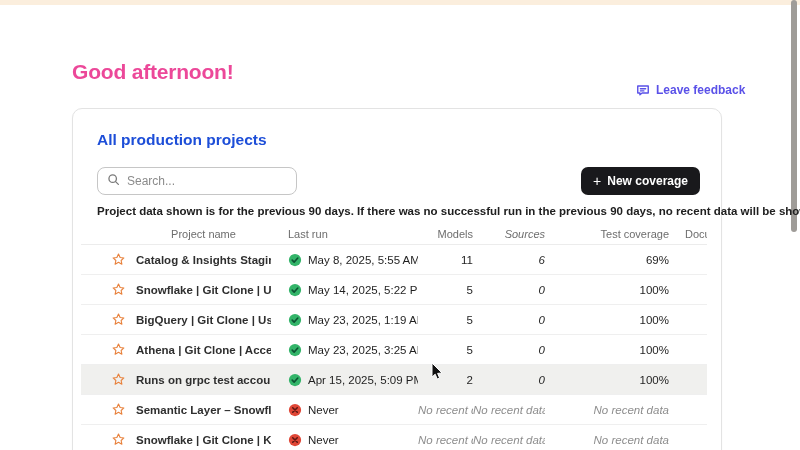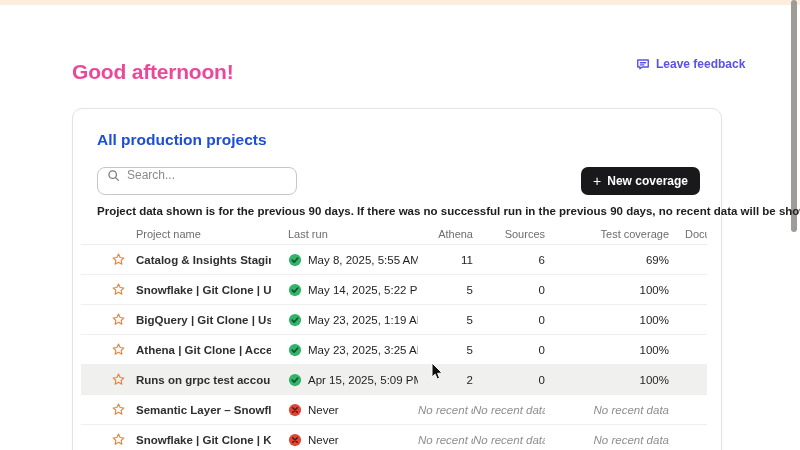--- a/index.html
+++ b/index.html
@@ -4,46 +4,46 @@
 <style>
   * { margin:0; padding:0; box-sizing:border-box; }
   html,body { width:800px; height:450px; overflow:hidden; }
   body { font-family:"Liberation Sans", sans-serif; background:#fff; color:#1f1f1f; position:relative; }
 
   .top-band { position:absolute; left:0; top:0; width:800px; height:5px; background:#fbeedd; }
   .scrollbar-thumb { position:absolute; right:3px; top:0; width:6px; height:232px; background:#9f9c98; border-radius:3px; }
 
   .greeting { position:absolute; left:72px; top:60px; font-size:21px; font-weight:700; letter-spacing:-0.2px; color:#ec4899; }
 
-  .feedback { position:absolute; left:636px; top:57px; display:flex; align-items:center; gap:6px; color:#5a51e8; font-size:12px; font-weight:700; cursor:pointer; }
+  .feedback { position:absolute; left:636px; top:83px; display:flex; align-items:center; gap:6px; color:#5a51e8; font-size:12px; font-weight:700; cursor:pointer; }
   .feedback svg { display:block; }
 
   .card { position:absolute; left:72px; top:108px; width:650px; height:372px; background:#fff; border:1px solid #e3e3e3; border-radius:10px; box-shadow:0 1px 2px rgba(0,0,0,0.04); }
   .card-title { position:absolute; left:24px; top:22px; font-size:15.5px; font-weight:700; color:#1d4ed8; }
 
-  .search-box { position:absolute; left:24px; top:58px; width:200px; height:28px; border:1px solid #c6c6c6; border-radius:8px; display:flex; align-items:flex-start; padding:0 9px; gap:7px; background:#fff; }
+  .search-box { position:absolute; left:24px; top:58px; width:200px; height:28px; border:1px solid #c6c6c6; border-radius:8px; display:flex; align-items:center; padding:0 9px; gap:7px; background:#fff; }
   .search-box input { border:none; outline:none; font-family:inherit; font-size:12px; color:#333; width:100%; background:transparent; }
   .search-box input::placeholder { color:#8b8b8b; }
 
   .new-project-btn { position:absolute; right:21px; top:58px; height:28px; padding:0 12px; background:#19191c; color:#fff; border:none; border-radius:7px; font-family:inherit; font-size:12px; font-weight:600; display:flex; align-items:center; gap:6px; cursor:pointer; }
   .new-project-btn .plus { font-size:14px; font-weight:400; line-height:1; }
 
   .info-text { position:absolute; left:24px; top:96px; font-size:11.5px; font-weight:700; color:#202020; white-space:nowrap; }
 
   .table-wrap { position:absolute; left:8px; top:114px; width:626px; overflow:hidden; }
   .thead { display:flex; align-items:center; height:22px; border-bottom:1px solid #ececec; color:#6d6d6d; font-size:11px; }
   .row { display:flex; align-items:center; height:30px; border-bottom:1px solid #efefef; font-size:11.5px; background:#fff; }
   .row.highlight { background:#f0f0ee; }
   .cell { flex:none; white-space:nowrap; overflow:hidden; }
   .c-star { width:55px; display:flex; }
   .c-star svg { margin-left:30px; display:block; }
-  .c-name { width:135px; }
+  .c-name { width:135px;text-align:center; }
   .c-lastrun { width:130px; display:flex; align-items:center; gap:6px;margin-left:17px; }
   .c-models { width:55px; text-align:right; }
-  .c-sources { width:72px; text-align:right; }
+  .c-sources { width:72px; text-align:right;font-style:italic; }
   .c-cov { width:80px; text-align:right;margin-left:44px; }
   .c-doc { width:160px; text-align:right; }
   .thead .c-doc { text-align:left; padding-left:16px; }
   .name-link { font-weight:700; color:#2f2f2f; text-decoration:underline; text-underline-offset:2px; cursor:pointer; }
   .nodata { font-style:italic; color:#8d8d8d; }
   .status-icon { flex:none; display:block; }
   .lastrun-text { overflow:hidden; white-space:nowrap; }
 
   .cursor { position:absolute; left:429px; top:362px; pointer-events:none; }
 </style>
@@ -84,21 +84,21 @@
     <span>New coverage</span>
   </button>
 
   <div class="info-text">Project data shown is for the previous 90 days. If there was no successful run in the previous 90 days, no recent data will be shown.</div>
 
   <div class="table-wrap">
     <div class="thead">
       <div class="cell c-star"></div>
       <div class="cell c-name">Project name</div>
       <div class="cell c-lastrun">Last run</div>
-      <div class="cell c-models">Athena</div>
+      <div class="cell c-models">Models</div>
       <div class="cell c-sources">Sources</div>
       <div class="cell c-cov">Test coverage</div>
       <div class="cell c-doc">Documentation coverage</div>
     </div>
     <div>
   <div class="row">
     <div class="cell c-star">
       <svg width="15" height="15" viewBox="0 0 24 24" fill="none" stroke="#e8823d" stroke-width="1.8" stroke-linejoin="round">
         <path d="M12 3.2 l2.6 5.6 6 .7 -4.4 4.1 1.2 5.9 -5.4-3 -5.4 3 1.2-5.9 -4.4-4.1 6-.7 z"></path>
       </svg>

